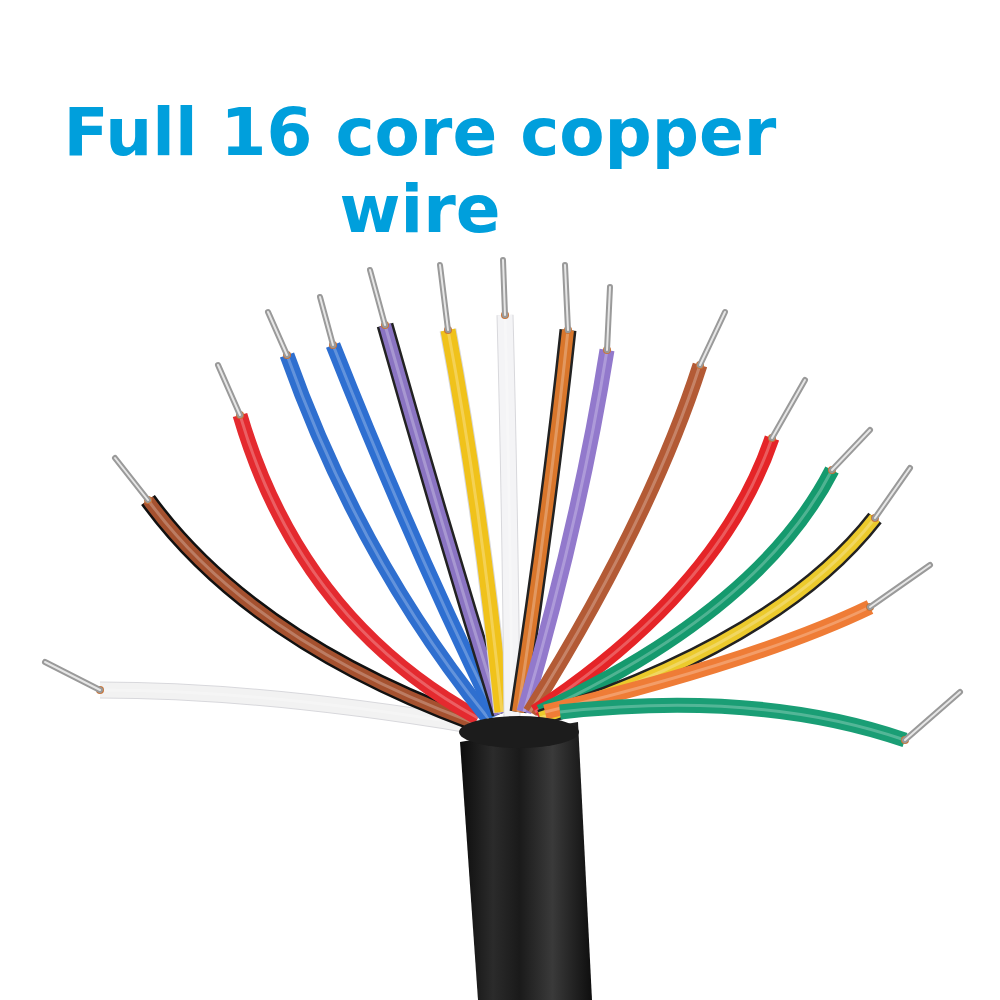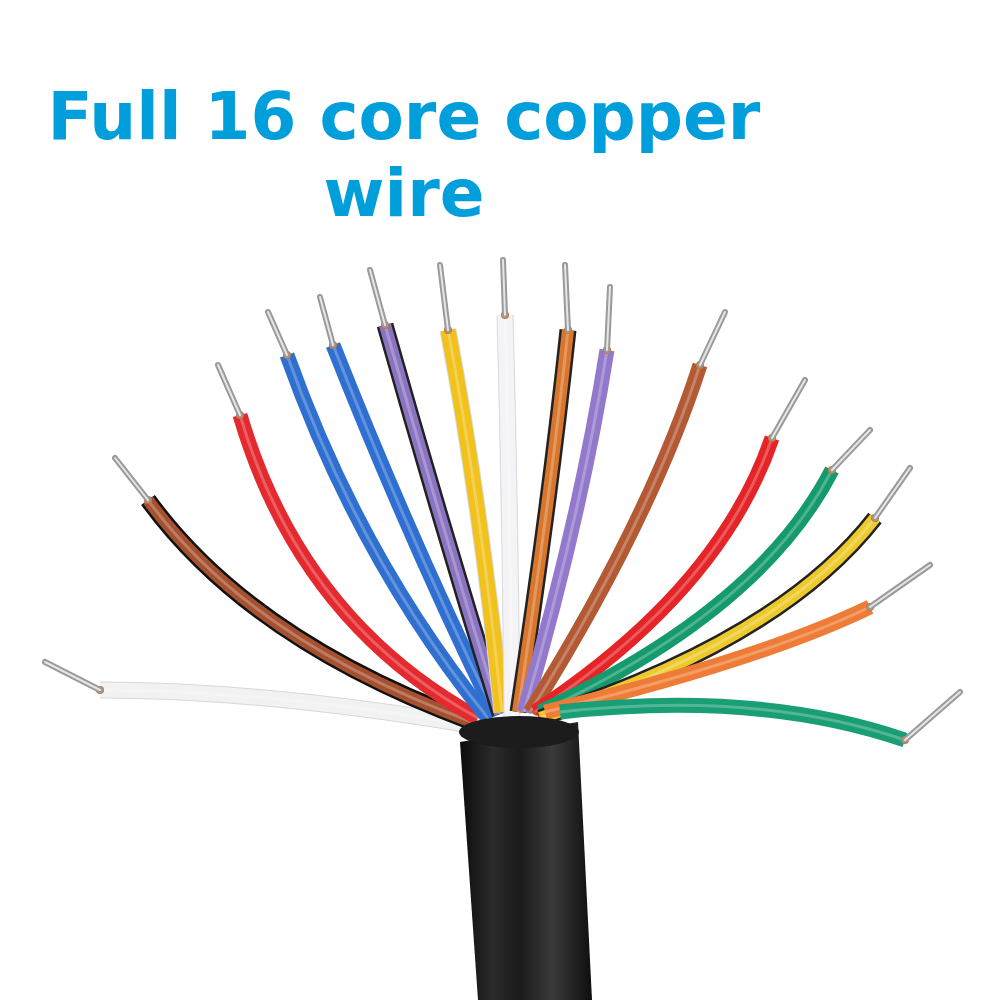--- a/index.html
+++ b/index.html
@@ -9,21 +9,21 @@
       position: relative;
       font-family: "DejaVu Sans", "Liberation Sans", sans-serif;
     }
     .headline {
       position: absolute;
       left: 0; top: 78px; width: 808px;
       text-align: center;
       font-size: 66px;
       font-weight: bold;
       letter-spacing: 0px;
-      margin: 0;
+      margin: 16px;
     }
     .photo {
       position: absolute; left: 0; top: 0;
       width: 1000px; height: 1000px;
     }
   </style>
 </head>
 <body>
 
 <svg class="photo" viewBox="0 0 1000 1000" xmlns="http://www.w3.org/2000/svg">

